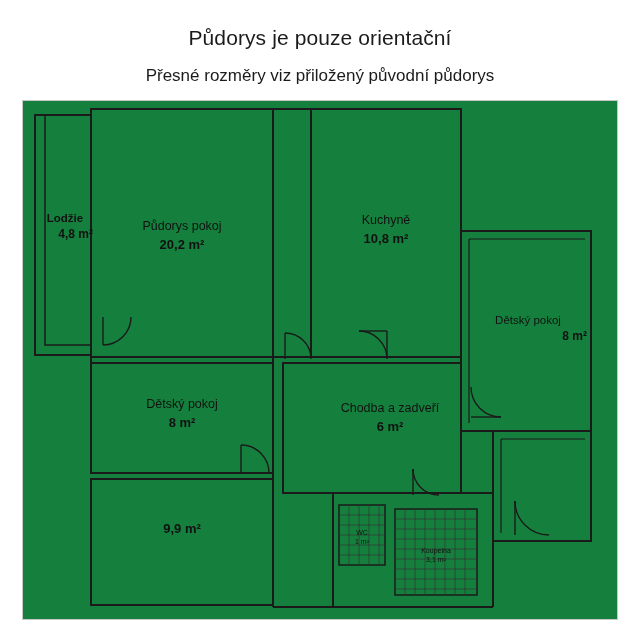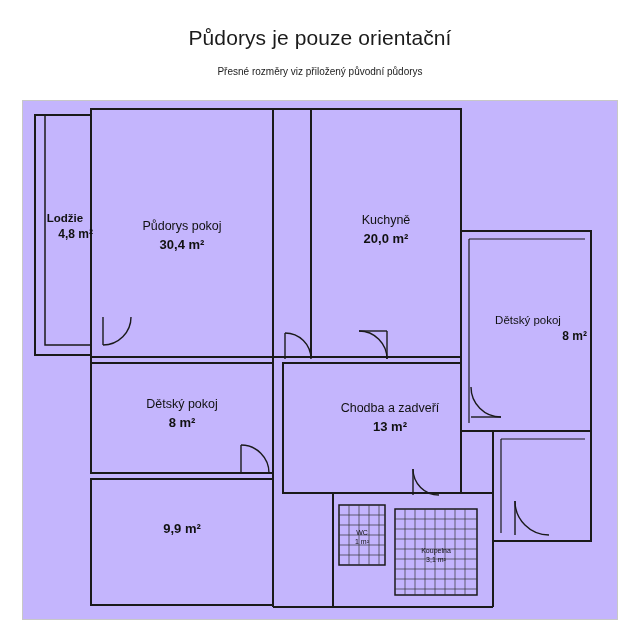--- a/index.html
+++ b/index.html
@@ -30,32 +30,32 @@
     font-weight: 400;
     color: #1b1b1b;
     letter-spacing: 0.1px;
   }
   .subtitle {
     position: absolute;
     top: 66px;
     left: 0;
     width: 640px;
     text-align: center;
-    font-size: 10px;
+    font-size: 17px;
     font-weight: 400;
     color: #1b1b1b;
   }
   .plan-wrap {
     position: absolute;
     left: 22px;
     top: 100px;
     width: 596px;
     height: 520px;
     border: 1px solid #c8c8c8;
-    background: #c4b5fd;
+    background: #15803d;
     box-sizing: border-box;
   }
   svg.plan {
     display: block;
     width: 596px;
     height: 520px;
   }
   .room-label {
     position: absolute;
     text-align: center;
@@ -193,41 +193,41 @@
       </g>
     </svg>
 
     <div class="room-label bold-name small" style="left: 14px; top: 110px; width: 56px;">
       <span class="name">Lodžie</span>
       <span class="area">4,8 m²</span>
     </div>
 
     <div class="room-label" style="left: 78px; top: 118px; width: 162px;">
       <span class="name">Půdorys pokoj</span>
-      <span class="area">30,4 m²</span>
+      <span class="area">20,2 m²</span>
     </div>
 
     <div class="room-label" style="left: 293px; top: 112px; width: 140px;">
       <span class="name">Kuchyně</span>
-      <span class="area">20,0 m²</span>
+      <span class="area">10,8 m²</span>
     </div>
 
     <div class="room-label small" style="left: 446px; top: 212px; width: 118px;">
       <span class="name">Dětský pokoj</span>
       <span class="area">8 m²</span>
     </div>
 
     <div class="room-label" style="left: 80px; top: 296px; width: 158px;">
       <span class="name">Dětský pokoj</span>
       <span class="area">8 m²</span>
     </div>
 
     <div class="room-label" style="left: 284px; top: 300px; width: 166px;">
       <span class="name">Chodba a zadveří</span>
-      <span class="area">13 m²</span>
+      <span class="area">6 m²</span>
     </div>
 
     <div class="room-label" style="left: 80px; top: 418px; width: 158px;">
       <span class="area">9,9 m²</span>
     </div>
 
     <div class="room-label tiny" style="left: 316px; top: 428px; width: 46px;">
       <span class="name">WC</span>
       <span class="area">1 m²</span>
     </div>

